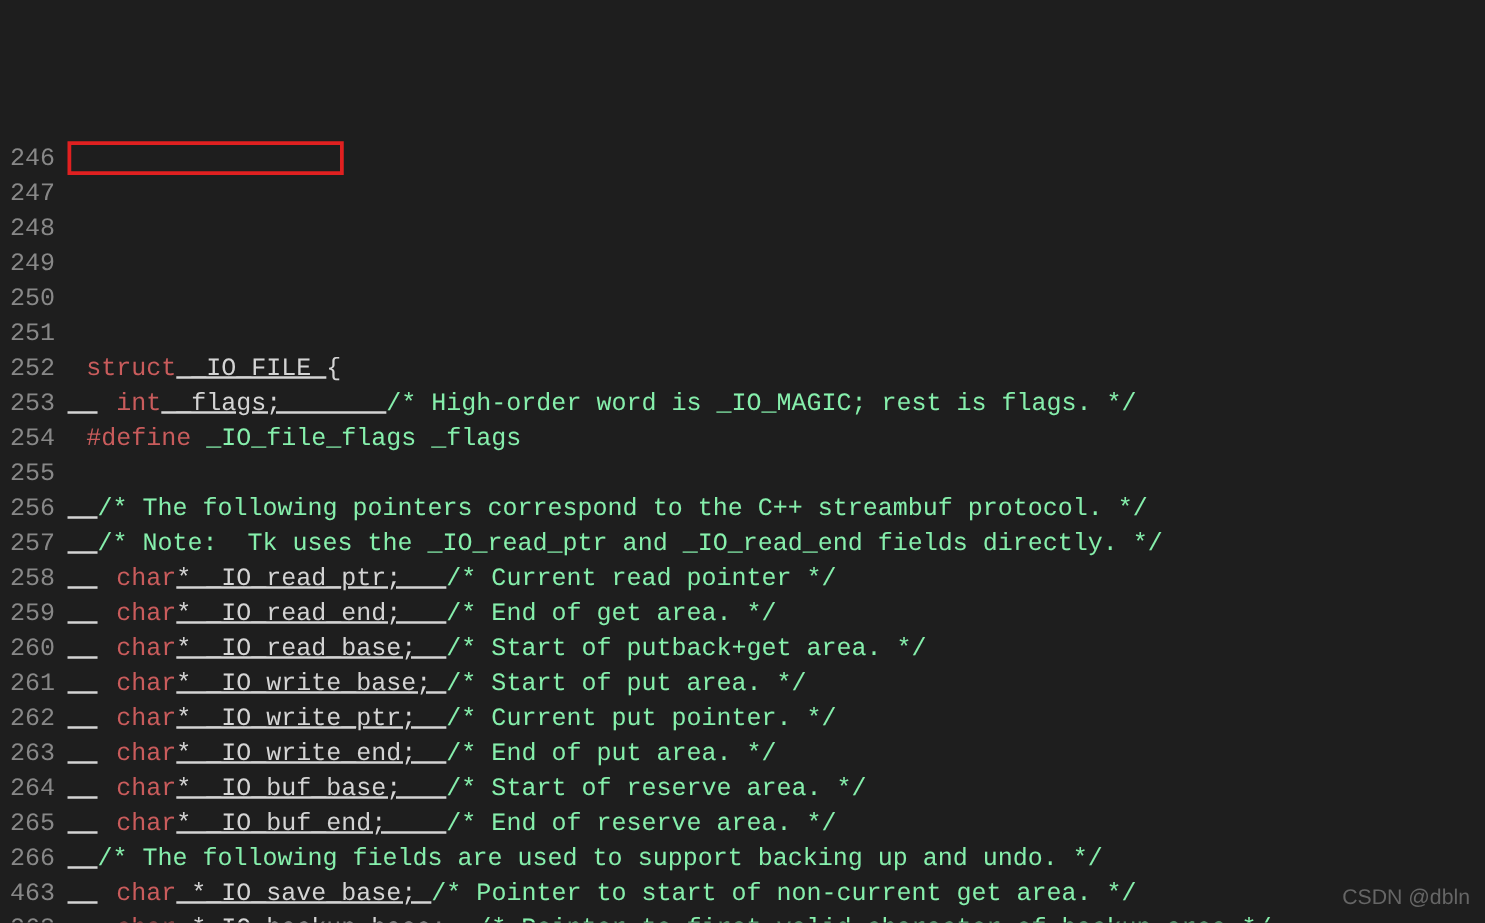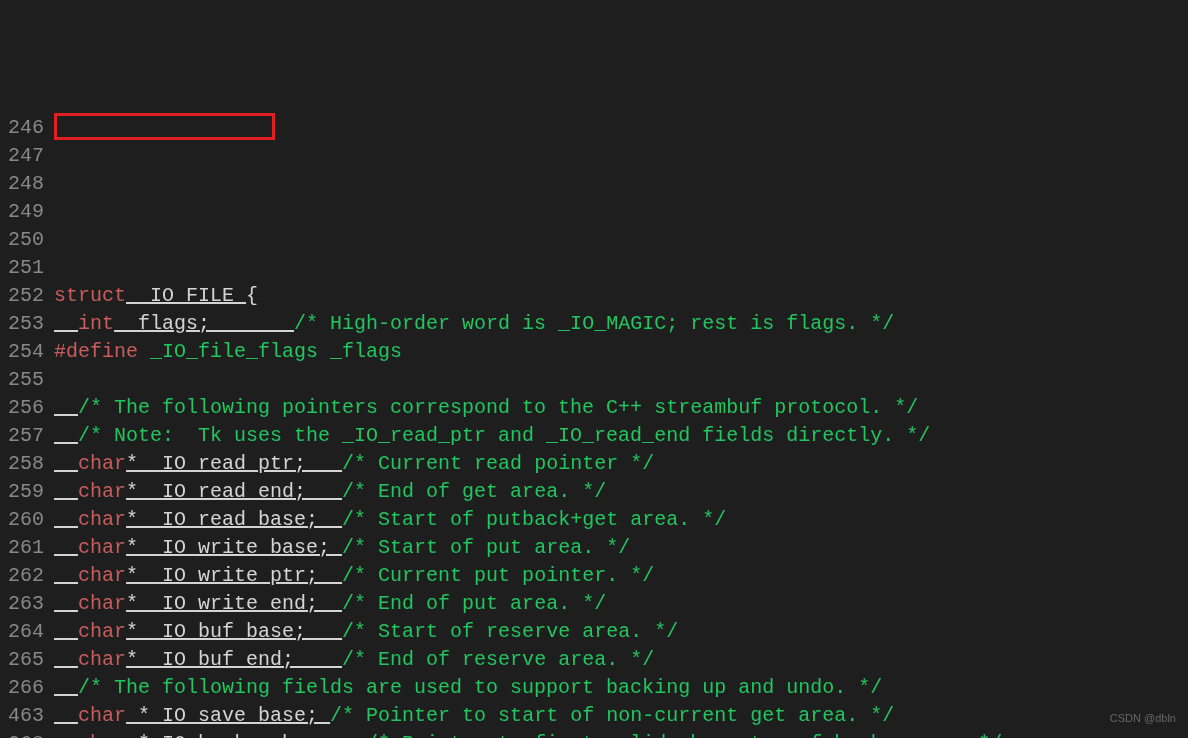--- a/index.html
+++ b/index.html
@@ -28,39 +28,39 @@
     user-select: none;
     flex-shrink: 0;
   }
   .gutter div { height: 28px; }
   .code {
     padding-top: 2px;
     flex: 1;
     position: relative;
   }
   .line { height: 28px; }
-  .kw { color: #c95c5c; }
+  .kw { color: #c95c5c; margin-left: 15px; }
   .ident { color: #d4d4d4; text-decoration: underline; }
-  .cm { color: #22c55e; }
+  .cm { color: #86efac; }
   .punct { color: #d4d4d4; }
   .box1 {
     position: absolute;
     border: 3px solid #e02020;
     top: 1px;
     left: 0px;
     width: 221px;
     height: 27px;
     pointer-events: none;
   }
   .watermark {
     position: absolute;
     right: 12px;
     bottom: 6px;
     color: #666;
-    font-size: 11px;
+    font-size: 17px;
     font-family: sans-serif;
   }
 </style>
 </head>
 <body>
 
 
 
 <div class="editor">
   <div class="gutter" id="gutter"><div>246</div><div>247</div><div>248</div><div>249</div><div>250</div><div>251</div><div>252</div><div>253</div><div>254</div><div>255</div><div>256</div><div>257</div><div>258</div><div>259</div><div>260</div><div>261</div><div>262</div><div>263</div><div>264</div><div>265</div><div>266</div><div>463</div><div>268</div></div>

